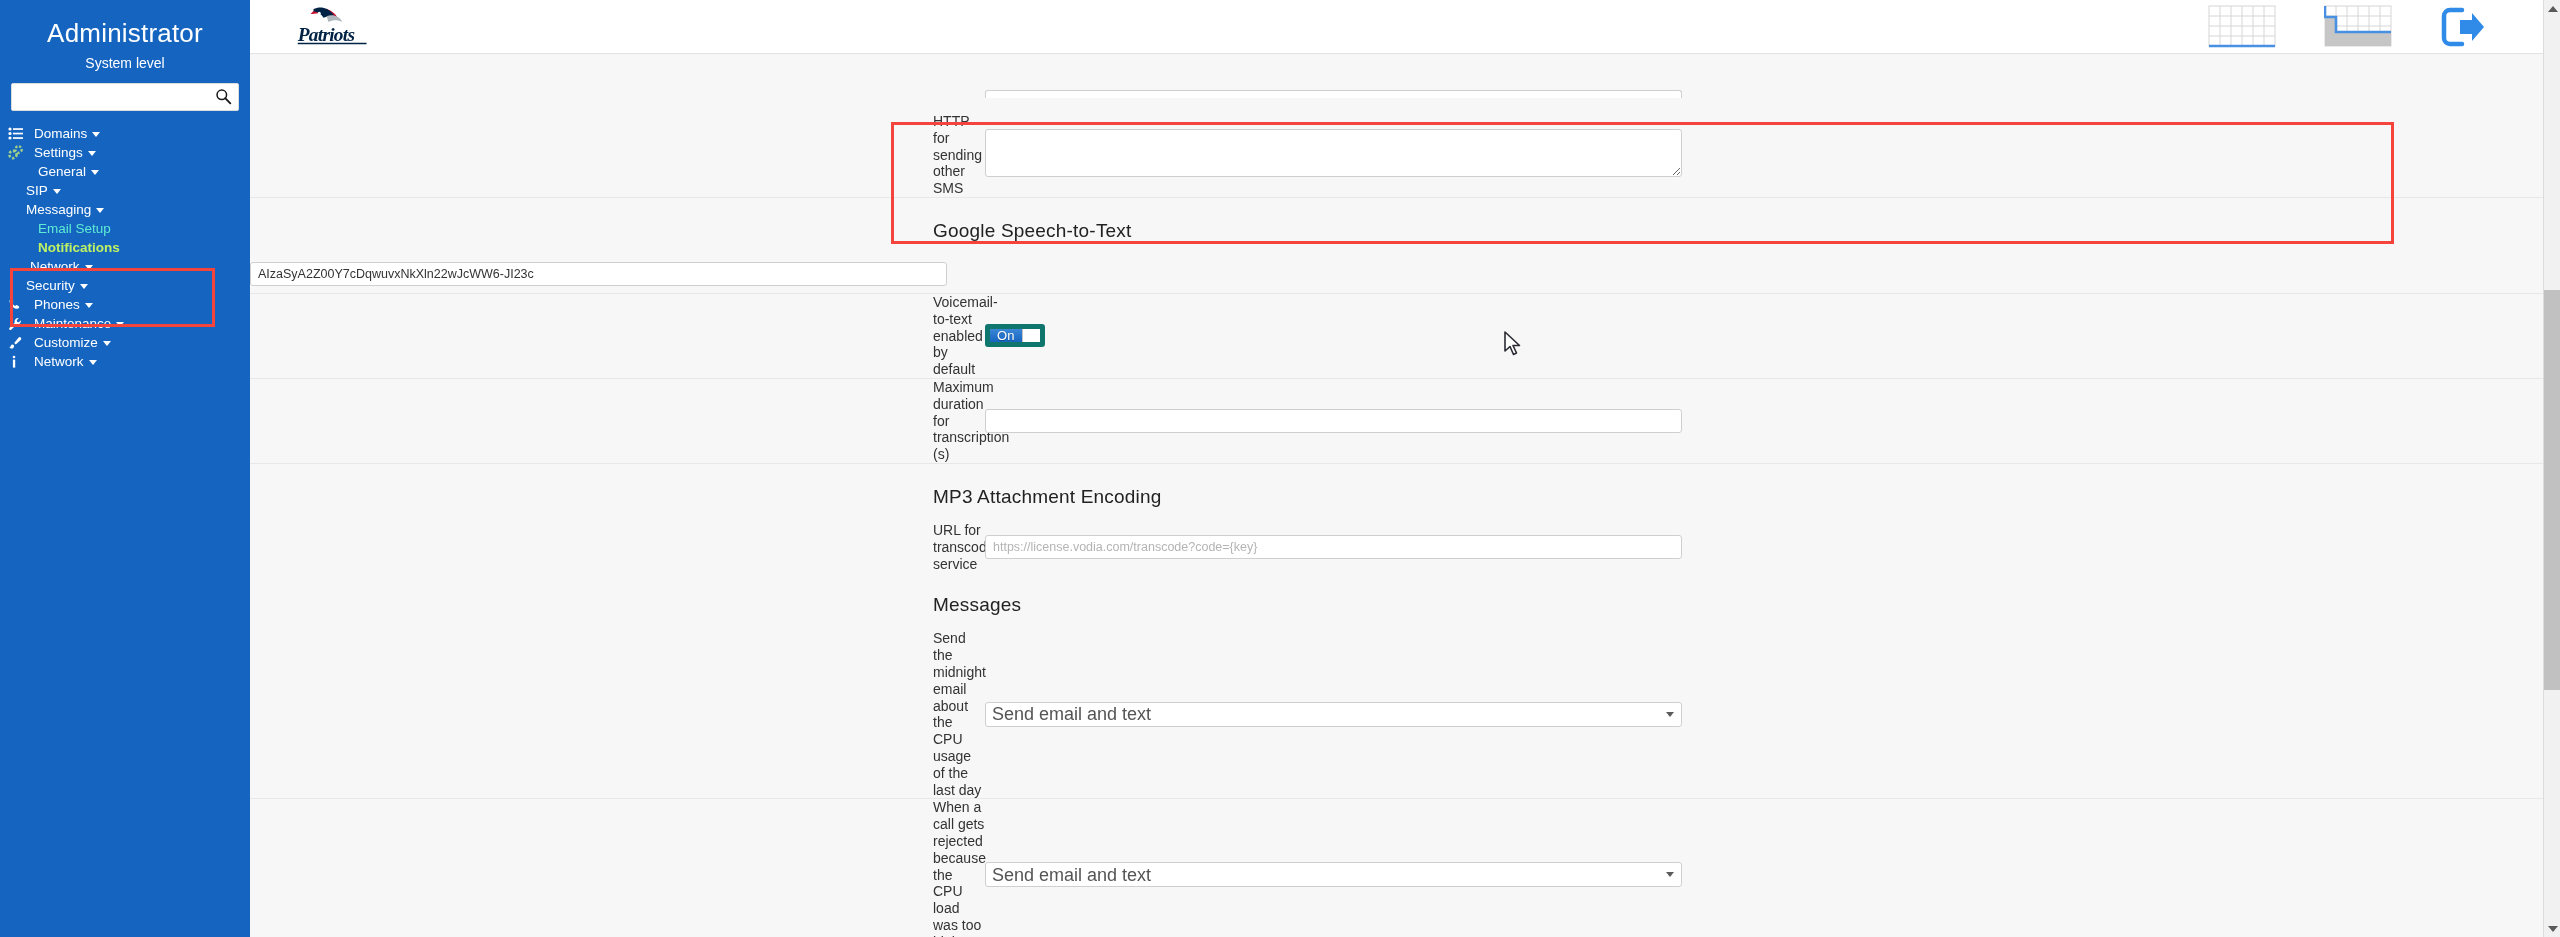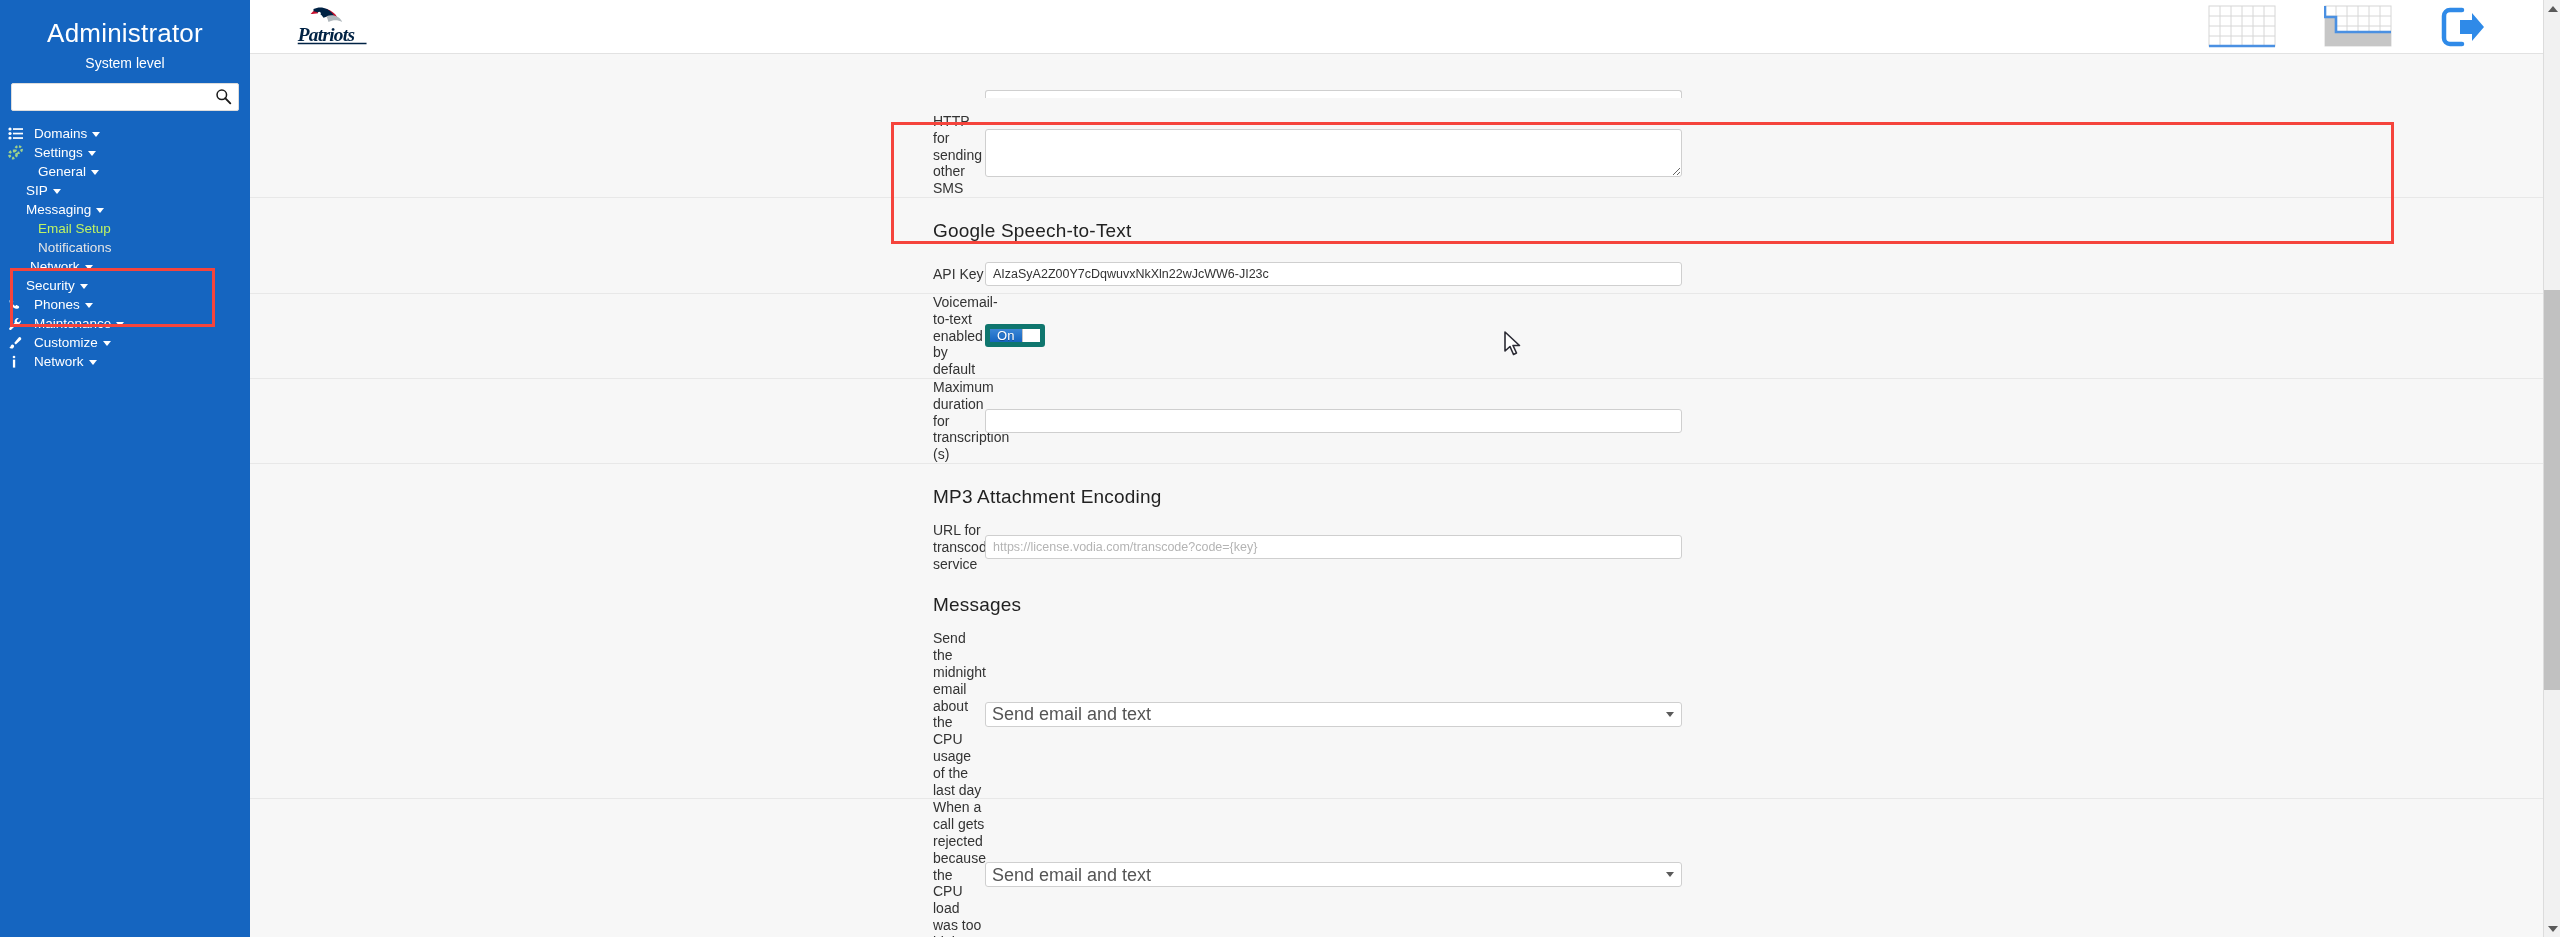--- a/index.html
+++ b/index.html
@@ -91,22 +91,22 @@
     position: relative; top: 1px;
   }
   .sb-sub-item {
     display: flex;
     align-items: center;
     height: 19px;
     padding-left: 38px;
     font-size: 13.5px;
     cursor: pointer;
   }
-  .sb-sub-item.dim { color: #bef264; }
-  .sb-sub-item.active { color: #e5e5e5; }
+  .sb-sub-item.dim { color: #5eead4; }
+  .sb-sub-item.active { color: #bef264; font-weight: bold; }
 
   
   .hl-box {
     position: absolute;
     border: 3px solid #f5443c;
     box-sizing: border-box;
     pointer-events: none;
     z-index: 50;
   }
   #hl-sidebar { left: 10px; top: 268px; width: 205px; height: 59px; }
@@ -493,21 +493,20 @@
         <div class="row" style="min-height:48px">
           <div class="lbl">HTTP for sending other SMS</div>
           <div class="fld">
             <textarea class="txtarea" placeholder="" style=""></textarea>
           </div>
         </div>
 
         <div class="sec-head">Google Speech-to-Text</div>
 
         <div class="row">
-          <div class="lbl">API Key</div>
           <div class="fld">
             <input class="txtinput" type="text" value="AIzaSyA2Z00Y7cDqwuvxNkXln22wJcWW6-JI23c" style="">
           </div>
         </div>
 
         <div class="row">
           <div class="lbl">Voicemail-to-text enabled by default</div>
           <div class="fld">
             <div class="toggle">
               <div class="on">On</div>

